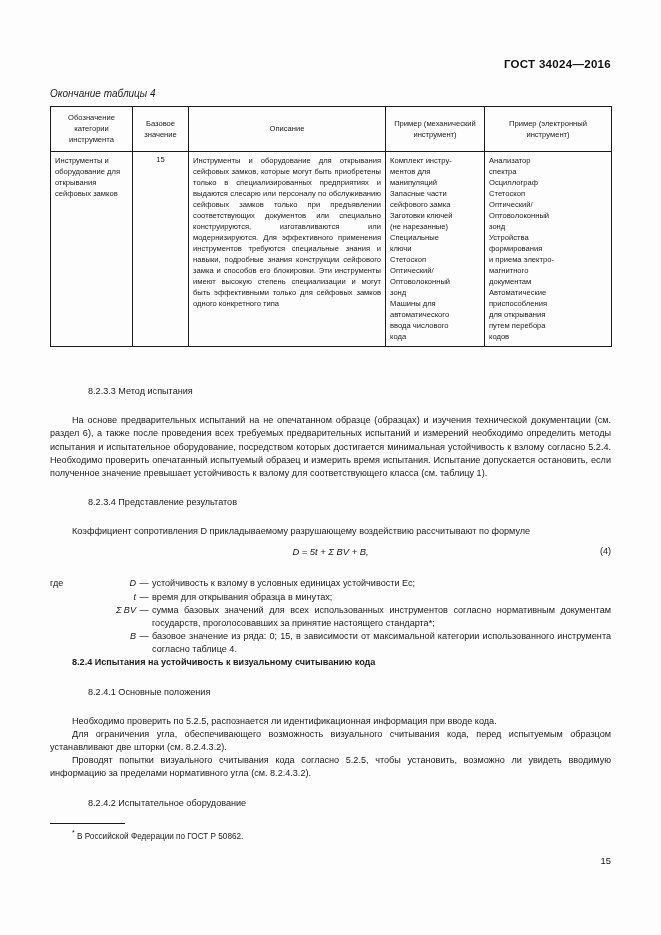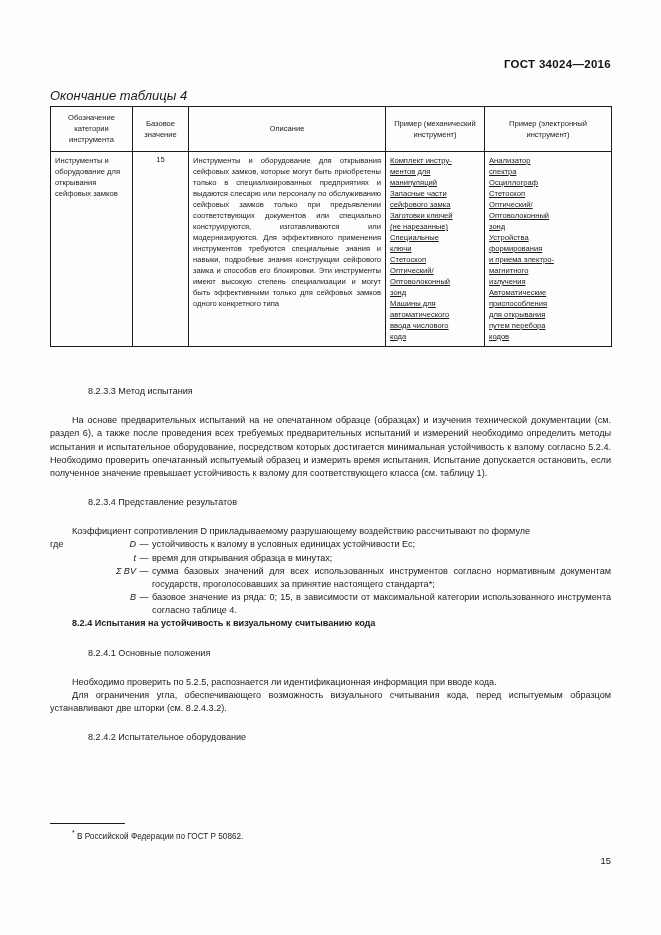--- a/index.html
+++ b/index.html
@@ -37,21 +37,21 @@
     font-weight: bold;
     letter-spacing: 0.3px;
     color: #111;
   }
 
   
   .table-caption {
     position: absolute;
     left: 50px;
     top: 88px;
-    font-size: 13px;
+    font-size: 10px;
     font-style: italic;
     color: #1b1b1b;
   }
 
   
   .tbl-wrap {
     position: absolute;
     left: 50px;
     top: 106px;
     width: 561px;
@@ -84,21 +84,21 @@
   .col-5 { width: 127px; }
 
   td.c1 { line-height: 1.45; }
   td.c2 { text-align: center; }
   td.c3 {
     text-align: justify;
     text-align-last: left;
     line-height: 1.45;
     hyphens: manual;
   }
-  td.c4, td.c5 { line-height: 1.45; text-decoration: underline; }
+  td.c4, td.c5 { line-height: 1.45; }
   .ex-list { margin: 0; padding: 0; list-style: none; }
   .ex-list li { margin: 0; padding: 0; }
 
   
   .body-block {
     position: absolute;
     left: 50px;
     width: 561px;
     font-size: 9.1px;
     line-height: 1.45;
@@ -269,41 +269,45 @@
                 <li>спектра</li>
                 <li>Осциллограф</li>
                 <li>Стетоскоп</li>
                 <li>Оптический/</li>
                 <li>Оптоволоконный</li>
                 <li>зонд</li>
                 <li>Устройства</li>
                 <li>формирования</li>
                 <li>и приема электро-</li>
                 <li>магнитного</li>
-                <li>излучения</li>
+                <li>документам</li>
                 <li>Автоматические</li>
                 <li>приспособления</li>
                 <li>для открывания</li>
                 <li>путем перебора</li>
                 <li>кодов</li>
               </ul>
             </td>
           </tr>
         </tbody>
       </table>
     </div>
 
     <div class="body-block" style="top:369px;">
 
       <p class="head">8.2.3.3  Метод испытания</p>
       <p class="par">На основе предварительных испытаний на не опечатанном образце (образцах) и изучения технической документации (см. раздел 6), а также после проведения всех требуемых предварительных испытаний и измерений необходимо определить методы испытания и испытательное оборудование, посредством которых достигается минимальная устойчивость к взлому согласно 5.2.4. Необходимо проверить опечатанный испытуемый образец и измерить время испытания. Испытание допускается остановить, если полученное значение превышает устойчивость к взлому для соответствующего класса (см. таблицу 1).</p>
 
       <p class="head">8.2.3.4  Представление результатов</p>
       <p class="par">Коэффициент сопротивления D прикладываемому разрушающему воздействию рассчитывают по формуле</p>
 
+      <div class="formula-row">
+        <div class="formula">D = 5t + Σ BV + B,</div>
+        <div class="formula-no">(4)</div>
+      </div>
 
       <div class="where">
         <div class="where-row">
           <div class="where-lead">где</div>
           <div class="where-sym">D</div>
           <div class="where-dash">—</div>
           <div class="where-def">устойчивость к взлому в условных единицах устойчивости Ес;</div>
         </div>
         <div class="where-row">
           <div class="where-lead"></div>
@@ -322,20 +326,21 @@
           <div class="where-sym">B</div>
           <div class="where-dash">—</div>
           <div class="where-def">базовое значение из ряда: 0; 15, в зависимости от максимальной категории использованного инструмента согласно таблице 4.</div>
         </div>
       </div>
 
       <p class="head-b">8.2.4  Испытания на устойчивость к визуальному считыванию кода</p>
       <p class="head">8.2.4.1  Основные положения</p>
       <p class="par">Необходимо проверить по 5.2.5, распознается ли идентификационная информация при вводе кода.</p>
       <p class="par">Для ограничения угла, обеспечивающего возможность визуального считывания кода, перед испытуемым образцом устанавливают две шторки (см. 8.2.4.3.2).</p>
+      <p class="par">Проводят попытки визуального считывания кода согласно 5.2.5, чтобы установить, возможно ли увидеть вводимую информацию за пределами нормативного угла (см. 8.2.4.3.2).</p>
       <p class="head">8.2.4.2  Испытательное оборудование</p>
     </div>
 
     <div class="footnote-rule"></div>
     <div class="footnote">
       <sup class="fn">*</sup>
       <span>В Российской Федерации по ГОСТ Р 50862.</span>
     </div>
 
     <div class="page-no">15</div>

